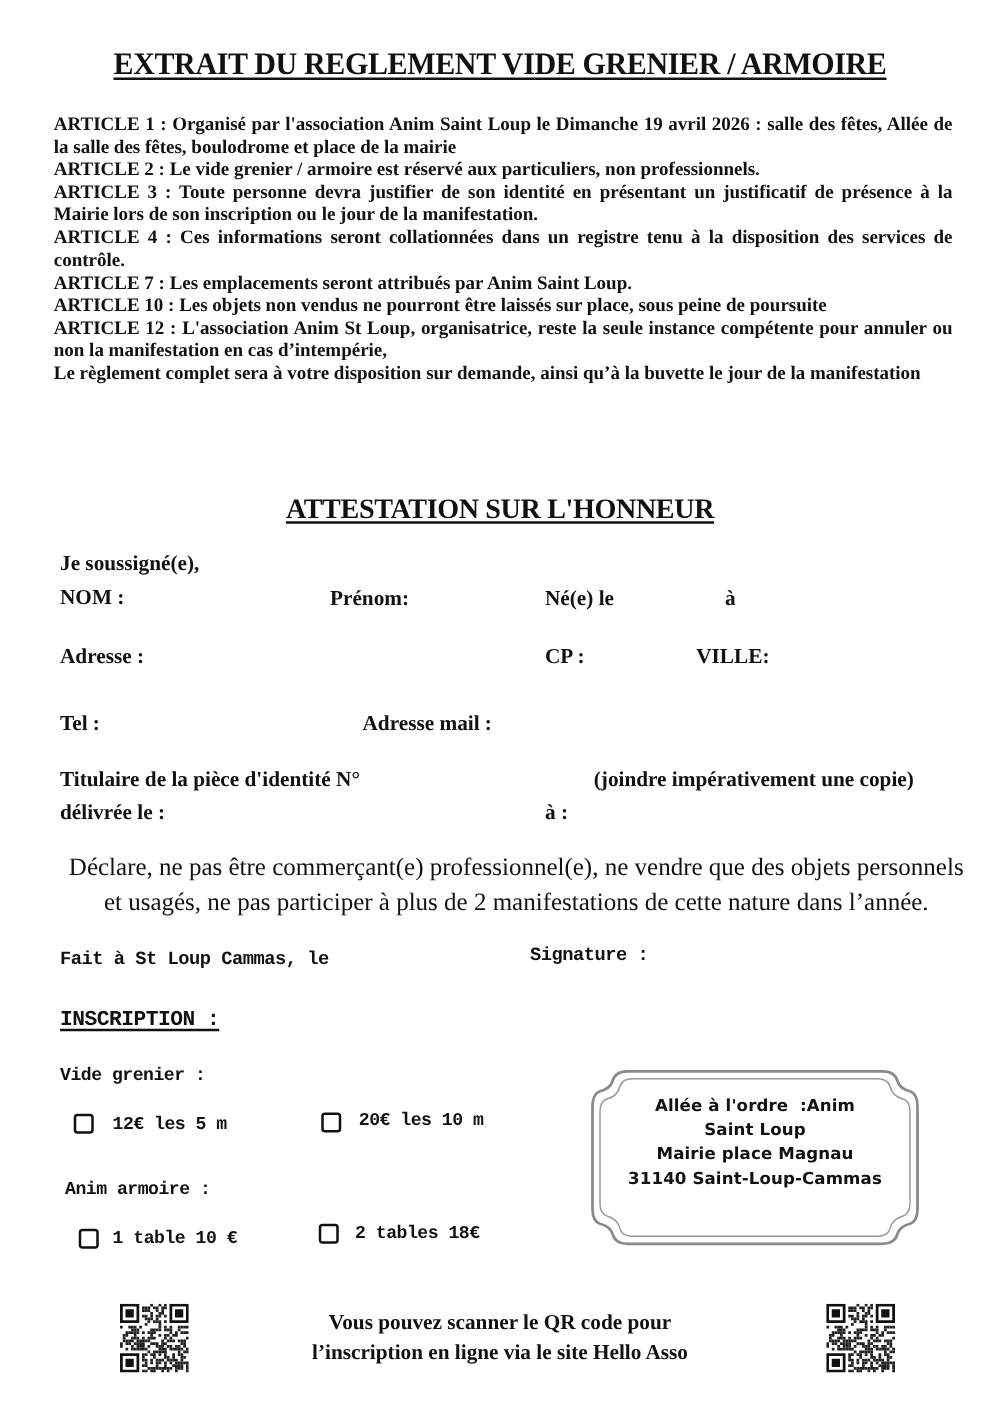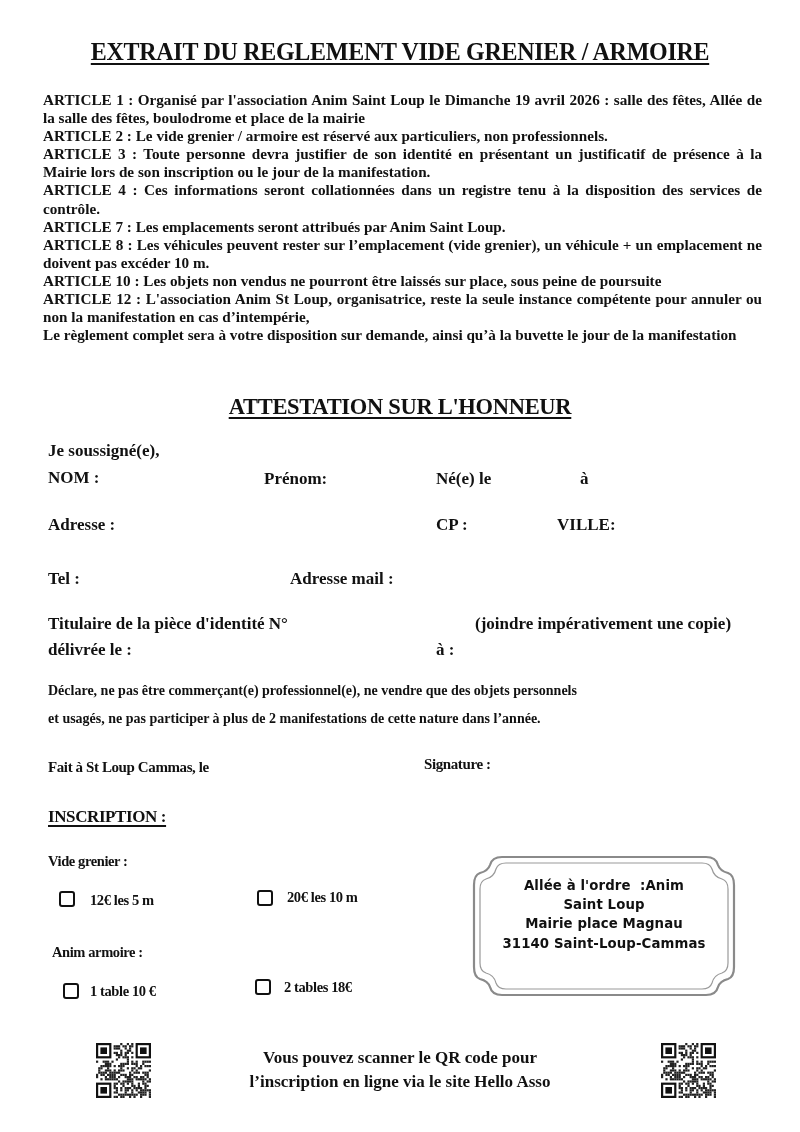--- a/index.html
+++ b/index.html
@@ -21,25 +21,25 @@
       font-size: 15.2px; line-height: 18.1px; text-align: justify;
     }
     #articles p { margin: 0; }
     #attest-title { top: 394px; font-size: 22.5px; }
     .field {
       position: absolute; font-family: "Liberation Serif", serif; font-weight: bold;
       font-size: 17px; white-space: nowrap;
     }
     .declare {
       position: absolute; left: 48px; width: 730px;
-      font-family: "Liberation Serif", serif; font-weight: bold;
-      font-size: 14px; white-space: nowrap;
+      font-family: "Liberation Serif", serif; font-weight: normal;
+      font-size: 20px; white-space: nowrap; text-align: center;
     }
     .serif2 {
-      position: absolute; font-family: Liberation Serif, serif; font-weight: bold;
+      position: absolute; font-family: Liberation Mono, monospace; font-weight: bold;
       font-size: 14.5px; white-space: nowrap; letter-spacing: -0.4px;
     }
     #inscription-title { text-decoration: underline; text-decoration-thickness: 1.5px; text-underline-offset: 3px; font-size: 17px; }
     .checkbox {
       position: absolute; width: 12px; height: 12px; border: 2.2px solid #111;
       border-radius: 3px; background: #fff; cursor: pointer;
     }
     #cheque-box { position: absolute; left: 472px; top: 853px; width: 264px; height: 146px; }
     #cheque-text {
       position: absolute; left: 472px; top: 876px; width: 264px; text-align: center;
@@ -56,21 +56,20 @@
 <body>
 
 <div id="main-title" class="title">EXTRAIT DU REGLEMENT VIDE GRENIER / ARMOIRE</div>
 
 <div id="articles">
   <p>ARTICLE 1 : Organisé par l'association Anim Saint Loup le Dimanche 19 avril 2026 : salle des fêtes, Allée de la salle des fêtes, boulodrome et place de la mairie</p>
   <p>ARTICLE 2 : Le vide grenier / armoire est réservé aux particuliers, non professionnels.</p>
   <p>ARTICLE 3 : Toute personne devra justifier de son identité en présentant un justificatif de présence à la Mairie lors de son inscription ou le jour de la manifestation.</p>
   <p>ARTICLE 4 : Ces informations seront collationnées dans un registre tenu à la disposition des services de contrôle.</p>
   <p>ARTICLE 7 : Les emplacements seront attribués par Anim Saint Loup.</p>
-  <p>ARTICLE 8 : Les véhicules peuvent rester sur l’emplacement (vide grenier), un véhicule + un emplacement ne doivent pas excéder 10 m.</p>
   <p>ARTICLE 10 : Les objets non vendus ne pourront être laissés sur place, sous peine de poursuite</p>
   <p>ARTICLE 12 : L'association Anim St Loup, organisatrice, reste la seule instance compétente pour annuler ou non la manifestation en cas d’intempérie,</p>
   <p>Le règlement complet sera à votre disposition sur demande, ainsi qu’à la buvette le jour de la manifestation</p>
 </div>
 
 <div id="attest-title" class="title">ATTESTATION SUR L'HONNEUR </div>
 
 <div class="field" style="left:48px; top:441px;">Je soussigné(e),</div>
 
 <div class="field" style="left:48px; top:468px;">NOM :</div>

